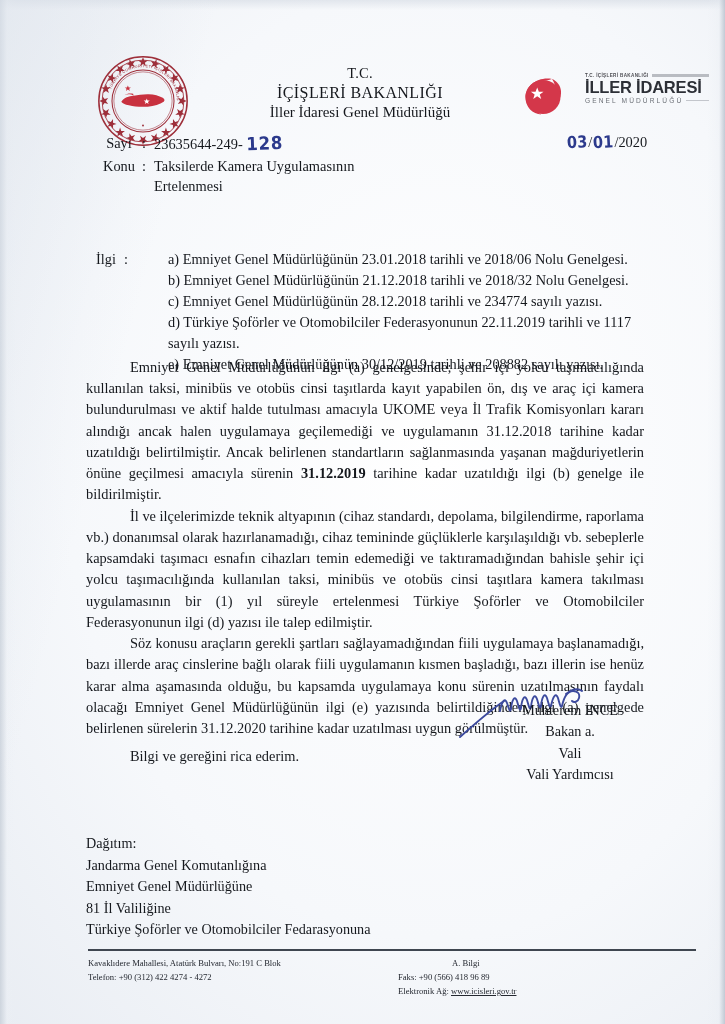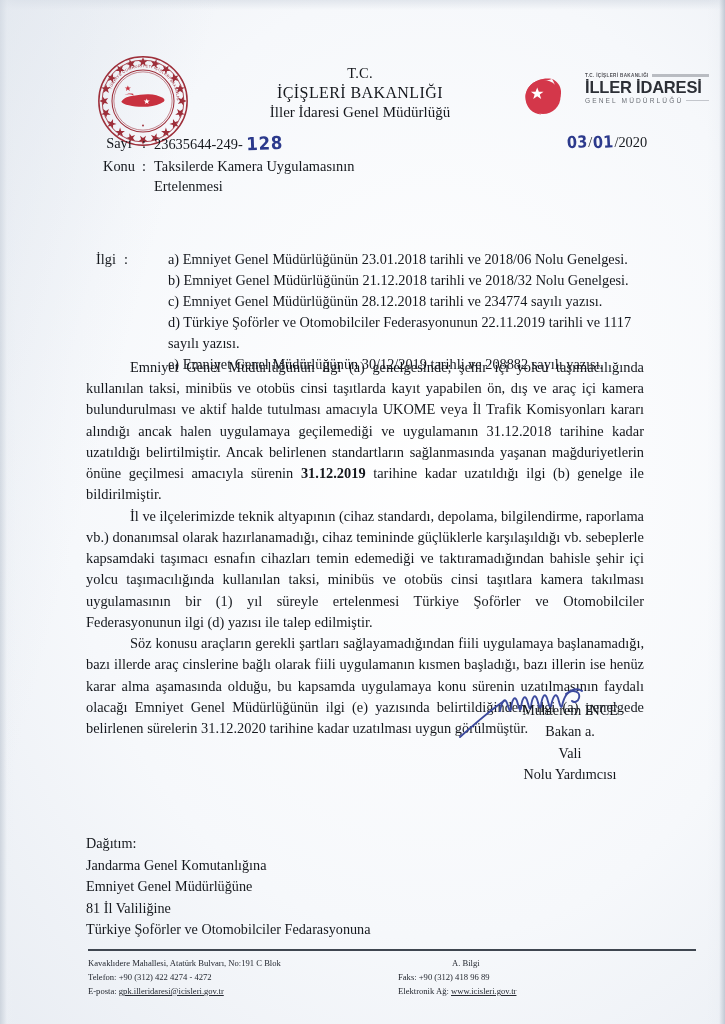--- a/index.html
+++ b/index.html
@@ -329,20 +329,21 @@
           <span class="ilgi-wrap ilgi-item">d) Türkiye Şoförler ve Otomobilciler Federasyonunun 22.11.2019 tarihli ve 1117 sayılı yazısı.</span>
           <span class="ilgi-wrap ilgi-item">e) Emniyet Genel Müdürlüğünün 30/12/2019 tarihli ve 208882 sayılı yazısı.</span>
         </span>
       </div>
     </div>
 
     <div class="body">
       <p><span>Emniyet Genel Müdürlüğünün ilgi (a) genelgesinde; şehir içi yolcu taşımacılığında kullanılan taksi, minibüs ve otobüs cinsi taşıtlarda kayıt yapabilen ön, dış ve araç içi kamera bulundurulması ve aktif halde tutulması amacıyla UKOME veya İl Trafik Komisyonları kararı alındığı ancak halen uygulamaya geçilemediği ve uygulamanın 31.12.2018 tarihine kadar uzatıldığı belirtilmiştir. Ancak belirlenen standartların sağlanmasında yaşanan mağduriyetlerin önüne geçilmesi amacıyla sürenin </span><b>31.12.2019</b><span> tarihine kadar uzatıldığı ilgi (b) genelge ile bildirilmiştir.</span></p>
       <p class="tight">İl ve ilçelerimizde teknik altyapının (cihaz standardı, depolama, bilgilendirme, raporlama vb.) donanımsal olarak hazırlanamadığı, cihaz temininde güçlüklerle karşılaşıldığı vb. sebeplerle kapsamdaki taşımacı esnafın cihazları temin edemediği ve taktıramadığından bahisle şehir içi yolcu taşımacılığında kullanılan taksi, minibüs ve otobüs cinsi taşıtlara kamera takılması uygulamasının bir (1) yıl süreyle ertelenmesi Türkiye Şoförler ve Otomobilciler Federasyonunun ilgi (d) yazısı ile talep edilmiştir.</p>
       <p class="tight">Söz konusu araçların gerekli şartları sağlayamadığından fiili uygulamaya başlanamadığı, bazı illerde araç cinslerine bağlı olarak fiili uygulamanın kısmen başladığı, bazı illerin ise henüz karar alma aşamasında olduğu, bu kapsamda uygulamaya konu sürenin uzatılmasının faydalı olacağı Emniyet Genel Müdürlüğünün ilgi (e) yazısında belirtildiğinden, ilgi (a) genelgede belirlenen sürelerin 31.12.2020 tarihine kadar uzatılması uygun görülmüştür.</p>
+      <div class="closing">Bilgi ve gereğini rica ederim.</div>
     </div>
 
     <div class="sig-mark">
       <svg viewBox="0 0 180 58" width="180" height="58" aria-hidden="true">
         <g fill="none" stroke="#3c4a9e" stroke-width="1.9" stroke-linecap="round" stroke-linejoin="round">
           <path d="M 12,52 C 30,36 44,24 56,16"></path>
           <path d="M 52,26 C 54,16 57,12 59,18 C 61,24 62,28 63,24
                    C 64,14 67,10 69,16 C 71,23 72,27 73,23
                    C 74,13 77,9 79,15 C 81,22 82,26 83,22
                    C 84,12 87,8 89,14 C 91,21 92,25 93,21
@@ -352,40 +353,39 @@
                    C 130,17 126,18 124,16"></path>
           <path d="M 118,9 C 124,4 130,3 134,6"></path>
         </g>
       </svg>
     </div>
 
     <div class="sign">
       <div>Muhterem İNCE</div>
       <div>Bakan a.</div>
       <div>Vali</div>
-      <div>Nolu Yardımcısı</div>
+      <div>Vali Yardımcısı</div>
     </div>
 
 
     <div class="dagitim">
       <div>Dağıtım:</div>
       <div>Jandarma Genel Komutanlığına</div>
       <div>Emniyet Genel Müdürlüğüne</div>
       <div>81 İl Valiliğine</div>
       <div>Türkiye Şoförler ve Otomobilciler Fedarasyonuna</div>
     </div>
 
     <div class="foot-rule"></div>
     <div class="footer">
       <div class="foot-left">
         <div>Kavaklıdere Mahallesi, Atatürk Bulvarı,  No:191 C Blok</div>
         <div>Telefon: +90 (312) 422 4274 - 4272</div>
-        <div><span>E-posta: </span><span class="ul">gpk.illeridaresi@icisleri.gov.tr</span></div>
       </div>
       <div class="foot-right">
         <div class="ctr">A. Bilgi</div>
-        <div>Faks: +90 (312) 418 96 89</div>
+        <div>Faks: +90 (566) 418 96 89</div>
         <div><span>Elektronik Ağ: </span><span class="ul">www.icisleri.gov.tr</span></div>
       </div>
     </div>
 
   </div>
 </div>
 
 </body></html>

